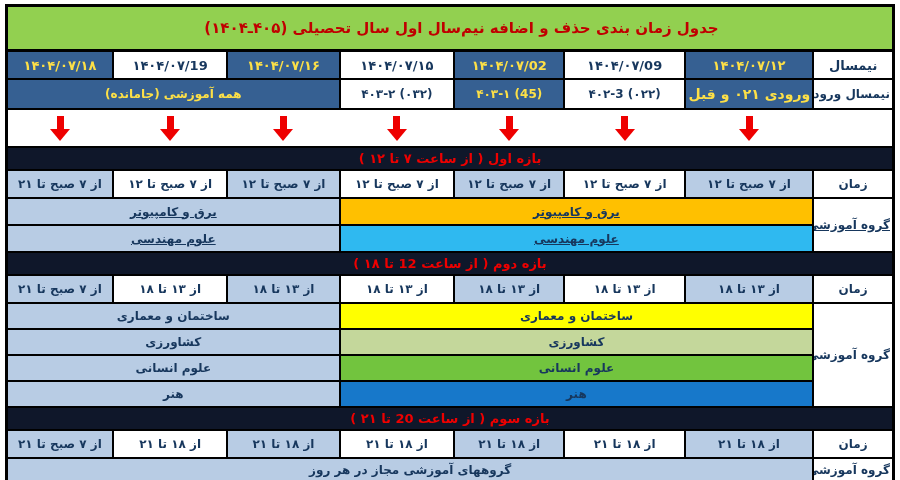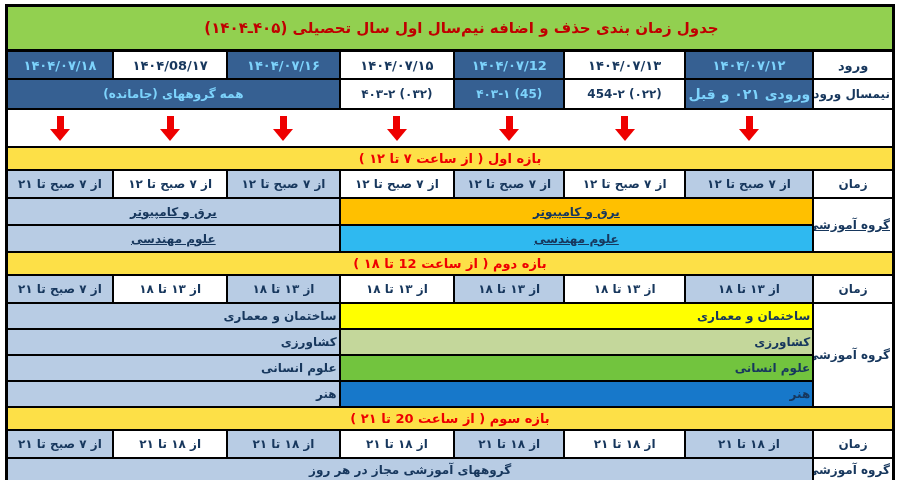--- a/index.html
+++ b/index.html
@@ -9,26 +9,26 @@
   html,body{margin:0;padding:0;background:#fff;}
   body{font-family:"DejaVu Sans", sans-serif; width:900px; height:480px; overflow:hidden;}
   .wrap{padding:4px 5px;}
   table{border-collapse:collapse; table-layout:fixed; width:890px; direction:rtl; border:3px solid #000;}
   td{border:2px solid #000; text-align:center; vertical-align:middle; font-weight:bold;
      font-size:12px; color:var(--navy); padding:0 2px; overflow:hidden; white-space:nowrap;}
   .title-cell{background:var(--green); color:var(--title-text); font-size:15px; height:42px; border-bottom:3px solid #000;padding-left:25px;}
   .r-date td{height:26px; font-size:13px;}
   .r-entry td{height:28px;}
   .r-arrow td{height:36px; border-left:none; border-right:none; background:#fff;}
-  .r-ih td{height:21px; color:var(--red); font-size:13px; background:#fde047;}
+  .r-ih td{height:21px; color:var(--red); font-size:13px; background:#0f172a;}
   .r-time td{height:26px;}
   .r-grp td{height:25px;text-decoration:underline;}
-  .r-grp2 td{height:24px;text-align:right;}
+  .r-grp2 td{height:24px;}
   .r-foot td{height:22px;}
-  .bg-steel{background:var(--steel); color:#7dd3fc;}
+  .bg-steel{background:var(--steel); color:#fde047;}
   .bg-lav{background:var(--lav);}
   .bg-white{background:#fff;}
   .num-ltr{direction:ltr;}
   .arr{display:flex; flex-direction:column; align-items:center; justify-content:center;}
   .arr-stem{width:7px; height:13px; background:var(--red);}
   .arr-head{width:0; height:0; border-left:10px solid transparent; border-right:10px solid transparent; border-top:12px solid var(--red);}
 </style>
 </head>
 <body>
 
@@ -44,37 +44,37 @@
         <col style="width:114px">
         <col style="width:106px">
   </colgroup>
 
   <tbody>
         <tr>
     <td class="title-cell" colspan="8">جدول زمان بندی حذف و اضافه نیم‌سال اول سال تحصیلی (۴۰۵ـ۱۴۰۴)</td>
   </tr>
 
   <tr class="r-date">
-    <td class="bg-white">ورود</td>
+    <td class="bg-white">نیمسال</td>
     <td class="bg-steel">۱۴۰۴/۰۷/۱۲</td>
-    <td class="bg-white">۱۴۰۴/۰۷/۱۳</td>
-    <td class="bg-steel">۱۴۰۴/۰۷/12</td>
+    <td class="bg-white">۱۴۰۴/۰۷/09</td>
+    <td class="bg-steel">۱۴۰۴/۰۷/02</td>
     <td class="bg-white">۱۴۰۴/۰۷/۱۵</td>
     <td class="bg-steel">۱۴۰۴/۰۷/۱۶</td>
-    <td class="bg-white">۱۴۰۴/08/۱۷</td>
+    <td class="bg-white">۱۴۰۴/۰۷/19</td>
     <td class="bg-steel">۱۴۰۴/۰۷/۱۸</td>
   </tr>
 
   <tr class="r-entry">
     <td class="bg-white">نیمسال ورود</td>
     <td class="bg-steel" style="font-size:14px">ورودی ۰۲۱ و قبل از آن</td>
-    <td class="bg-white num-ltr">454-۲ (۰۲۲)</td>
+    <td class="bg-white num-ltr">۴۰۲-3 (۰۲۲)</td>
     <td class="bg-steel num-ltr">۴۰۳-۱ (45)</td>
     <td class="bg-white num-ltr">۴۰۳-۲ (۰۳۲)</td>
-    <td class="bg-steel" colspan="3">همه گروههای (جامانده)</td>
+    <td class="bg-steel" colspan="3">همه آموزشی (جامانده)</td>
   </tr>
 
   <tr class="r-arrow">
     <td></td>
     <td>
             <div class="arr">
               <div class="arr-stem"></div>
               <div class="arr-head"></div>
             </div>
           </td>

